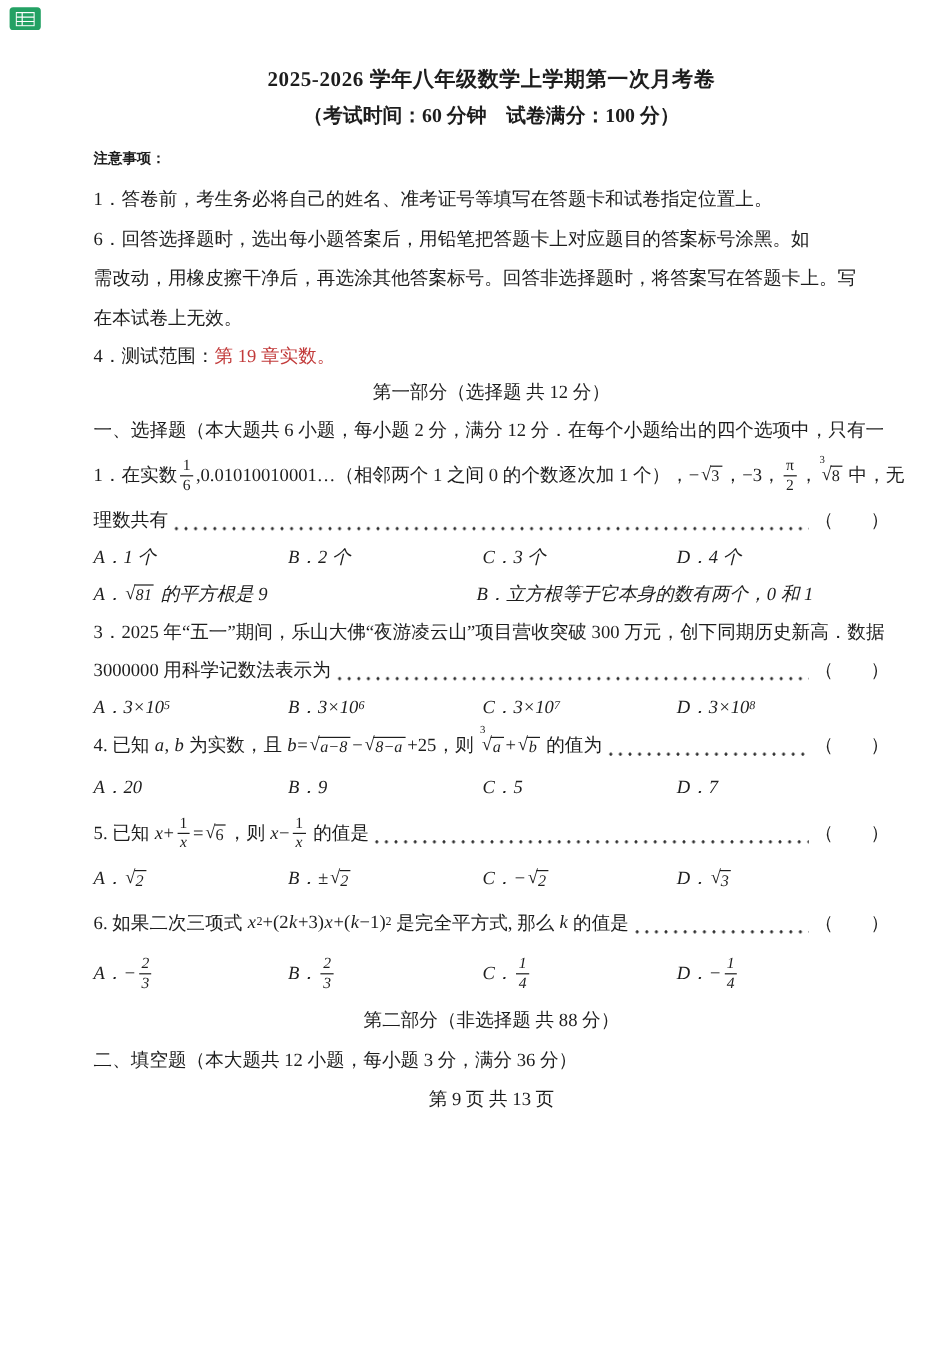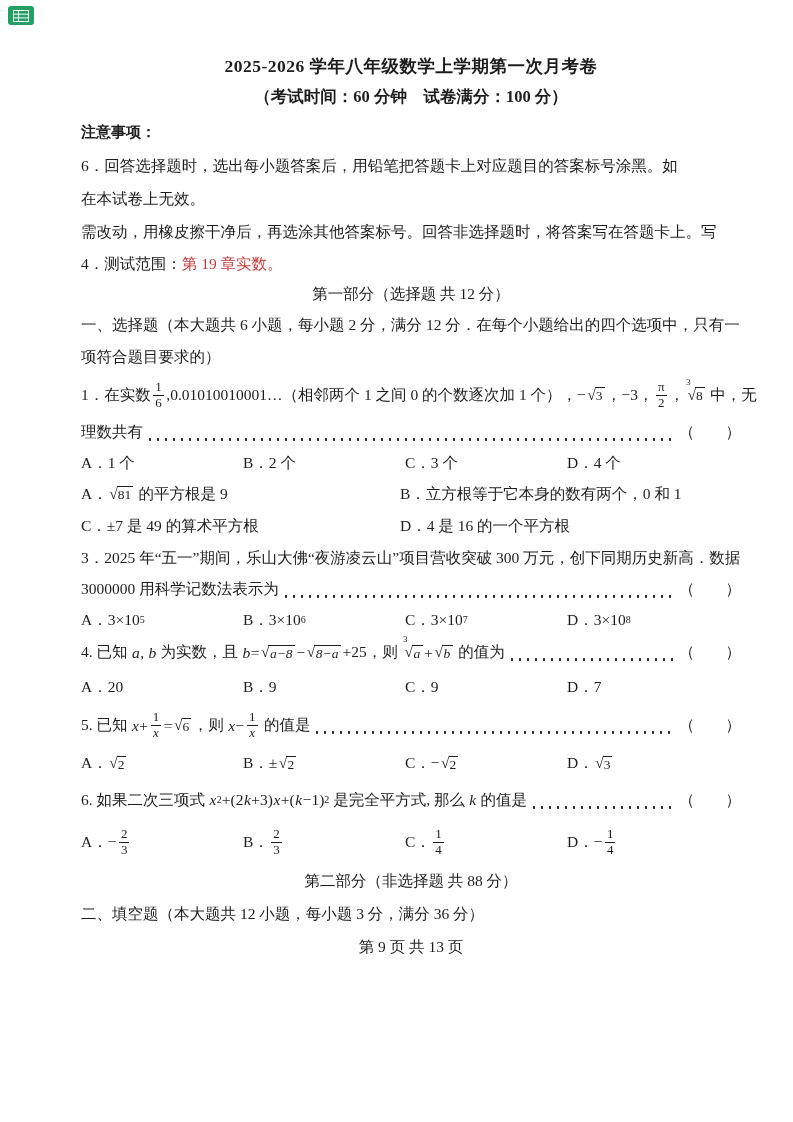--- a/index.html
+++ b/index.html
@@ -1,44 +1,44 @@
 <!DOCTYPE html>
 <html><head>
 <meta charset="utf-8">
 <style>
   html,body{margin:0;padding:0;background:#ffffff;}
   body{
     width:793px;height:1122px;position:relative;overflow:hidden;
     font-family:"Liberation Serif","DejaVu Serif",serif;
     color:#1d1d1d;font-size:15.5px;
   }
-  .page{padding:52px 52px 0 57px;box-sizing:border-box;margin-left:24px;}
+  .page{padding:52px 52px 0 78px;box-sizing:border-box;}
   .ln{display:flex;align-items:center;white-space:pre;}
   .center{justify-content:center;}
   .bold{font-weight:bold;}
   .title{font-size:17.5px;letter-spacing:0.5px;}
   .subtitle{font-size:16.5px;}
-  .hei{font-family:Liberation Mono, monospace;font-size:15px;}
+  .hei{font-family:Liberation Mono, monospace;font-size:12px;}
   .red{color:#c23a3a;}
   i.v{font-style:italic;font-family:"Liberation Serif",serif;padding:0 0.5px;}
   sup{font-size:10px;line-height:0;}
   sup.ix{font-size:9px;position:relative;top:-4px;margin-right:-3px;}
   .frac{display:inline-flex;flex-direction:column;align-items:center;
         line-height:1.12;font-size:13px;margin:0 2.5px;vertical-align:middle;}
   .frac .d{border-top:1px solid currentColor;padding:0 2px;}
   .sq{display:inline-flex;align-items:flex-start;margin:0 1.5px;white-space:pre;}
   .sq .sg{letter-spacing:-1px;}
   .sq .rd{border-top:1.2px solid currentColor;padding:0 2px 0 1px;font-size:13.5px;margin-top:1.5px;}
   .lead{flex:1 1 auto;min-width:16px;height:3px;margin:14px 5px 0 3px;align-self:center;
         background-image:radial-gradient(circle,#2e2e2e 1.1px,transparent 1.4px);
         background-size:8px 3px;background-repeat:repeat-x;background-position:left center;}
   .fill{display:inline-block;width:46px;height:0;border-bottom:1.5px solid #222;
         align-self:center;margin:15px 3px 0 3px;}
   .opts{display:flex;}
-  .opts .c{display:flex;align-items:center;white-space:pre;width:162px;}
+  .opts .c{display:flex;align-items:center;white-space:pre;width:162px;font-style:italic;}
   .opts .c:last-child{width:auto;flex:1;}
   .opts2 .c{width:319px;}
   .badge{position:absolute;left:8px;top:6px;width:26px;height:19px;border-radius:3px;
          display:flex;align-items:center;justify-content:center;background:#23a164;}
 </style>
 </head>
 <body>
 
 <div class="badge" style="background: rgb(35, 161, 100);">
   <svg width="16" height="12" viewBox="0 0 16 12" aria-hidden="true">
@@ -48,42 +48,41 @@
     <line x1="5.5" y1="0.5" x2="5.5" y2="11.5" stroke="#ffffff" stroke-width="1"></line>
   </svg>
 </div>
 
 <div class="page">
 
   <div class="ln center bold title" style="height:28px">2025-2026 学年八年级数学上学期第一次月考卷</div>
   <div class="ln center bold subtitle" style="height:34px">（考试时间：60 分钟　试卷满分：100 分）</div>
 
   <div class="ln bold hei" style="height:36px">注意事项：</div>
+  <div class="ln" style="height:33px">1．答卷前，考生务必将自己的姓名、准考证号等填写在答题卡和试卷指定位置上。</div>
   <div class="ln" style="height:33px">6．回答选择题时，选出每小题答案后，用铅笔把答题卡上对应题目的答案标号涂黑。如</div>
+  <div class="ln" style="height:33px">需改动，用橡皮擦干净后，再选涂其他答案标号。回答非选择题时，将答案写在答题卡上。写</div>
   <div class="ln" style="height:33px">在本试卷上无效。</div>
-  <div class="ln" style="height:33px">需改动，用橡皮擦干净后，再选涂其他答案标号。回答非选择题时，将答案写在答题卡上。写</div>
   <div class="ln" style="height:30px">4．测试范围：<span class="red" style="color: rgb(194, 58, 58);">第 19 章实数。</span></div>
 
   <div class="ln center" style="height:30px">第一部分（选择题 共 12 分）</div>
   <div class="ln" style="height:32px">一、选择题（本大题共 6 小题，每小题 2 分，满分 12 分．在每个小题给出的四个选项中，只有一</div>
-  <div class="ln" style="height:32px">项符合题目要求的）</div>
 
   <div class="ln" style="height:44px">1．在实数<span class="frac"><span class="n">1</span><span class="d">6</span></span>,0.01010010001…（相邻两个 1 之间 0 的个数逐次加 1 个），−<span class="sq"><span class="sg">√</span><span class="rd">3</span></span>，−3，<span class="frac"><span class="n">π</span><span class="d">2</span></span>，<span class="sq"><sup class="ix">3</sup><span class="sg">√</span><span class="rd">8</span></span> 中，无</div>
   <div class="ln" style="height:31px">理数共有<span class="lead"></span>（　　）</div>
   <div class="ln opts" style="height:30px"><span class="c">A．1 个</span><span class="c">B．2 个</span><span class="c">C．3 个</span><span class="c">D．4 个</span></div>
 
   <div class="ln opts opts2" style="height:32px"><span class="c">A．<span class="sq"><span class="sg">√</span><span class="rd">81</span></span> 的平方根是 9</span><span class="c">B．立方根等于它本身的数有两个，0 和 1</span></div>
-  <div class="ln opts opts2" style="height:32px"><span class="c">C．±7 是 49 的算术平方根</span><span class="c">D．4 是 16 的一个平方根</span></div>
 
   <div class="ln" style="height:32px">3．2025 年“五一”期间，乐山大佛“夜游凌云山”项目营收突破 300 万元，创下同期历史新高．数据</div>
   <div class="ln" style="height:31px">3000000 用科学记数法表示为<span class="lead"></span>（　　）</div>
   <div class="ln opts" style="height:30px"><span class="c">A．3×10<sup>5</sup></span><span class="c">B．3×10<sup>6</sup></span><span class="c">C．3×10<sup>7</sup></span><span class="c">D．3×10<sup>8</sup></span></div>
 
   <div class="ln" style="height:35px">4. 已知 <i class="v">a</i>, <i class="v">b</i> 为实数，且 <i class="v">b</i>=<span class="sq"><span class="sg">√</span><span class="rd"><i class="v">a−8</i></span></span>−<span class="sq"><span class="sg">√</span><span class="rd"><i class="v">8−a</i></span></span>+25，则 <span class="sq"><sup class="ix">3</sup><span class="sg">√</span><span class="rd"><i class="v">a</i></span></span>+<span class="sq"><span class="sg">√</span><span class="rd"><i class="v">b</i></span></span> 的值为<span class="lead"></span>（　　）</div>
-  <div class="ln opts" style="height:35px"><span class="c">A．20</span><span class="c">B．9</span><span class="c">C．9</span><span class="c">D．7</span></div>
+  <div class="ln opts" style="height:35px"><span class="c">A．20</span><span class="c">B．9</span><span class="c">C．5</span><span class="c">D．7</span></div>
 
   <div class="ln" style="height:41px">5. 已知 <i class="v">x</i>+<span class="frac"><span class="n">1</span><span class="d"><i class="v">x</i></span></span>=<span class="sq"><span class="sg">√</span><span class="rd">6</span></span>，则 <i class="v">x</i>−<span class="frac"><span class="n">1</span><span class="d"><i class="v">x</i></span></span> 的值是<span class="lead"></span>（　　）</div>
   <div class="ln opts" style="height:35px"><span class="c">A．<span class="sq"><span class="sg">√</span><span class="rd">2</span></span></span><span class="c">B．±<span class="sq"><span class="sg">√</span><span class="rd">2</span></span></span><span class="c">C．−<span class="sq"><span class="sg">√</span><span class="rd">2</span></span></span><span class="c">D．<span class="sq"><span class="sg">√</span><span class="rd">3</span></span></span></div>
 
   <div class="ln" style="height:38px">6. 如果二次三项式 <i class="v">x</i><sup>2</sup>+(2<i class="v">k</i>+3)<i class="v">x</i>+(<i class="v">k</i>−1)<sup>2</sup> 是完全平方式, 那么 <i class="v">k</i> 的值是<span class="lead"></span>（　　）</div>
   <div class="ln opts" style="height:47px"><span class="c">A．−<span class="frac"><span class="n">2</span><span class="d">3</span></span></span><span class="c">B．<span class="frac"><span class="n">2</span><span class="d">3</span></span></span><span class="c">C．<span class="frac"><span class="n">1</span><span class="d">4</span></span></span><span class="c">D．−<span class="frac"><span class="n">1</span><span class="d">4</span></span></span></div>
 
   <div class="ln center" style="height:31px">第二部分（非选择题 共 88 分）</div>
   <div class="ln" style="height:34px">二、填空题（本大题共 12 小题，每小题 3 分，满分 36 分）</div>
 

